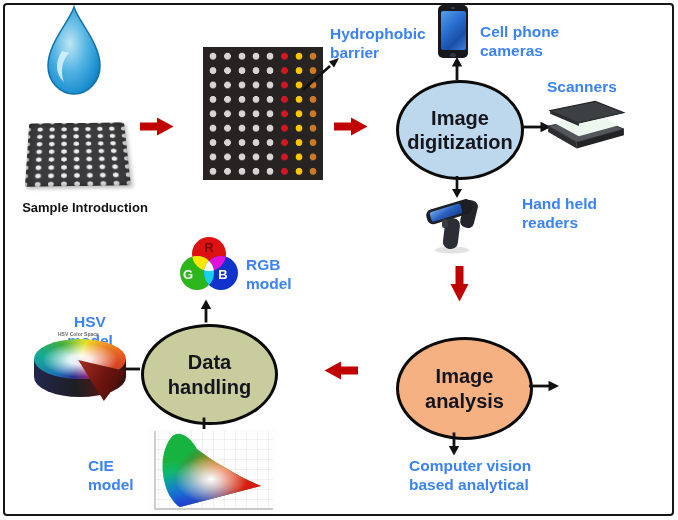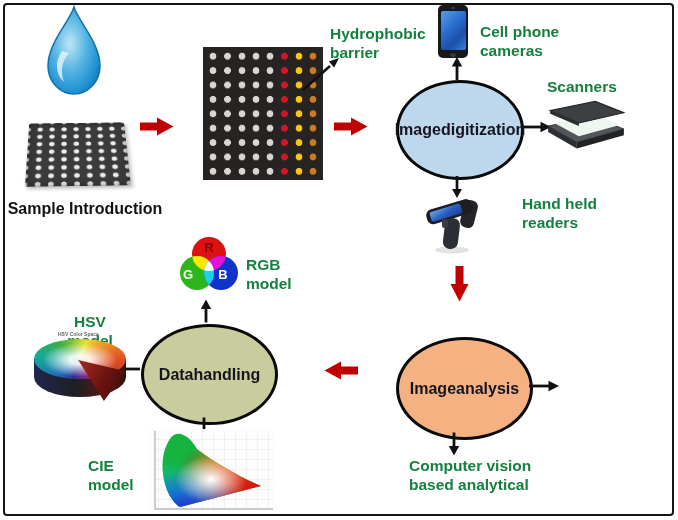--- a/index.html
+++ b/index.html
@@ -2,27 +2,27 @@
 <html style="--arrow_red: #c00000; --digitization_fill: #bdd7ec; --analysis_fill: #f6b183; --handling_fill: #c9cc9d; --grid_bg: #272322; --dot_gray: #d8d6d4; --dot_red: #d41622; --dot_yellow: #fdc60b; --dot_orange: #cd7a20;"><head>
 <meta charset="utf-8">
 <style>
   html,body{margin:0;padding:0;background:#fff;}
   .canvas{
     position:relative;width:678px;height:520px;background:#fff;overflow:hidden;
     font-family:"Liberation Sans",sans-serif;color:#121212;
   }
   .frame{position:absolute;left:3px;top:3px;right:4px;bottom:4px;border:2.5px solid #161616;border-radius:4px;}
   .abs{position:absolute;}
-  .lbl{font-weight:700;font-size:15.5px;line-height:1.25;color:#15803d;}
-  .lbl-lg{font-weight:700;font-size:16px;color:#121212;}
+  .lbl{font-weight:700;font-size:15.5px;line-height:1.25;color:#3b82f6;}
+  .lbl-lg{font-weight:700;font-size:13px;color:#121212;}
   .center{text-align:center;}
   .node{
     position:absolute;border:3.5px solid #0a0a0a;border-radius:50%;
-    display:flex;flex-direction:row;align-items:center;justify-content:center;
-    font-weight:700;font-size:16px;line-height:1.22;color:#15151e;text-align:center;
+    display:flex;flex-direction:column;align-items:center;justify-content:center;
+    font-weight:700;font-size:20px;line-height:1.22;color:#15151e;text-align:center;
   }
   .node.digitization{background:var(--digitization_fill,#bdd7ec);}
   .node.analysis{background:var(--analysis_fill,#f6b183);}
   .node.handling{background:var(--handling_fill,#c9cc9d);}
   .red-fill{fill:var(--arrow_red,#c00000);}
   
   .cgrid{
     position:absolute;left:203px;top:47px;width:120px;height:133px;
     background:var(--grid_bg,#272322);display:flex;padding:2px 3px;box-sizing:border-box;
   }

